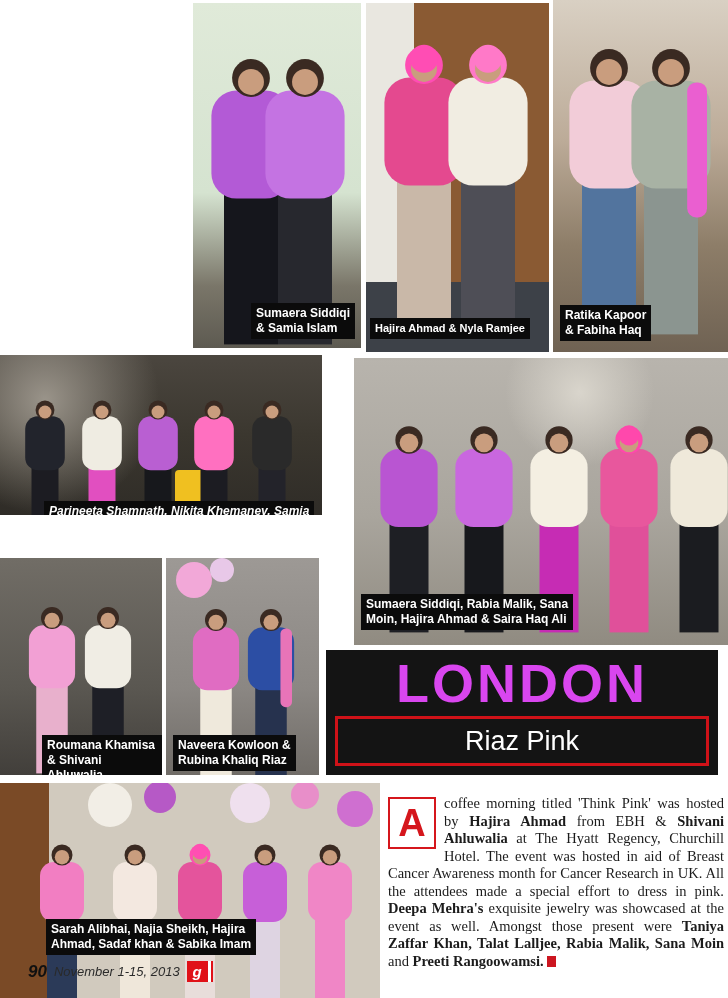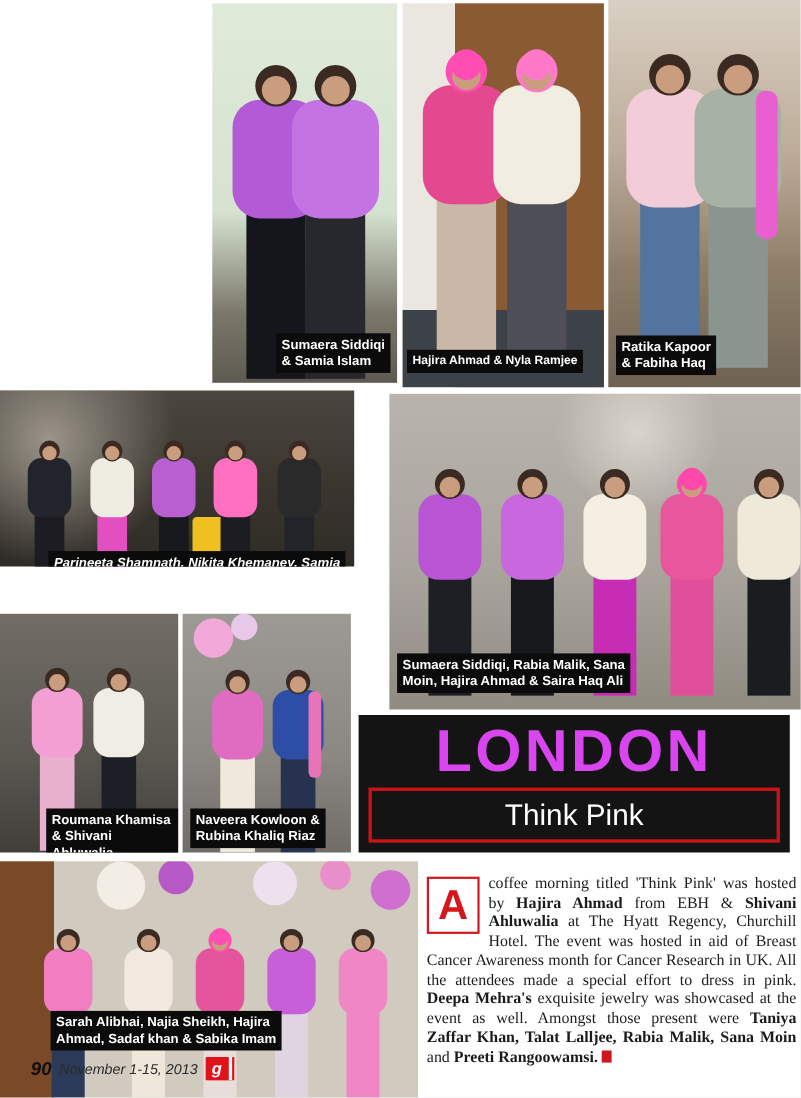--- a/index.html
+++ b/index.html
@@ -182,21 +182,21 @@
         <circle cx="105" cy="62" r="11.025" fill="#3a2a22"></circle>
         <circle cx="105" cy="64.31" r="7.56" fill="#c99d7e"></circle>
       </svg>
     <span class="caption" style="left:7px;top:177px;">Naveera Kowloon &amp;
 Rubina Khaliq Riaz</span>
   </div>
 
   <div class="banner">
     <div class="city">LONDON</div>
     <div class="themebox">
-      <span class="theme">Think Pink</span>
+      <span class="theme">Riaz Pink</span>
     </div>
   </div>
 
   <div class="photo ph9" style="left:0px;top:783px;width:380px;height:215px;">
       <svg width="380" height="215" viewBox="0 0 380 215">
         <circle cx="110" cy="22" r="22" fill="#f2eee6"></circle>
         <circle cx="160" cy="14" r="16" fill="#b659c6"></circle>
         <circle cx="250" cy="20" r="20" fill="#efe0ee"></circle>
         <circle cx="305" cy="12" r="14" fill="#e88ec9"></circle>
         <circle cx="355" cy="26" r="18" fill="#cf6fd0"></circle>

